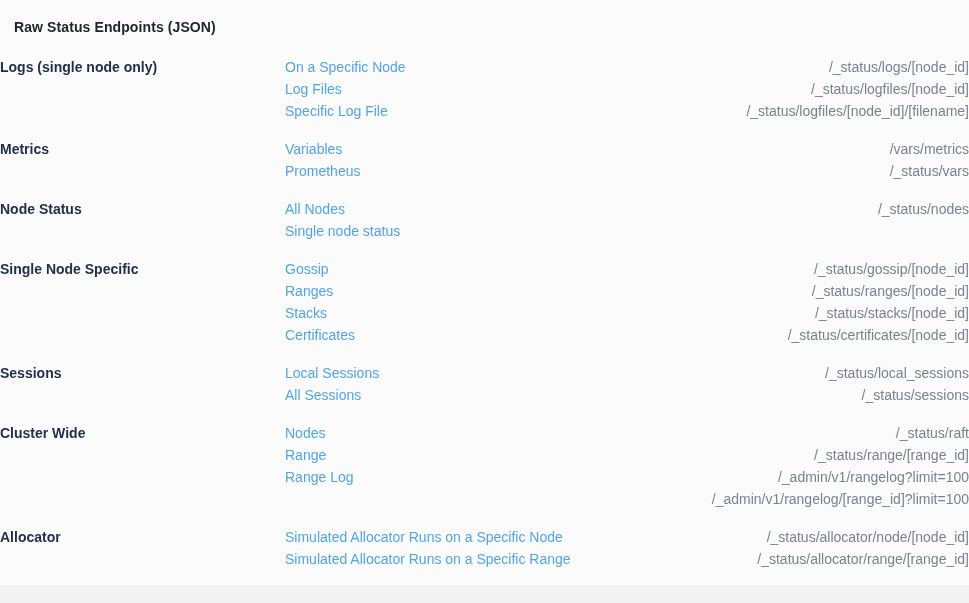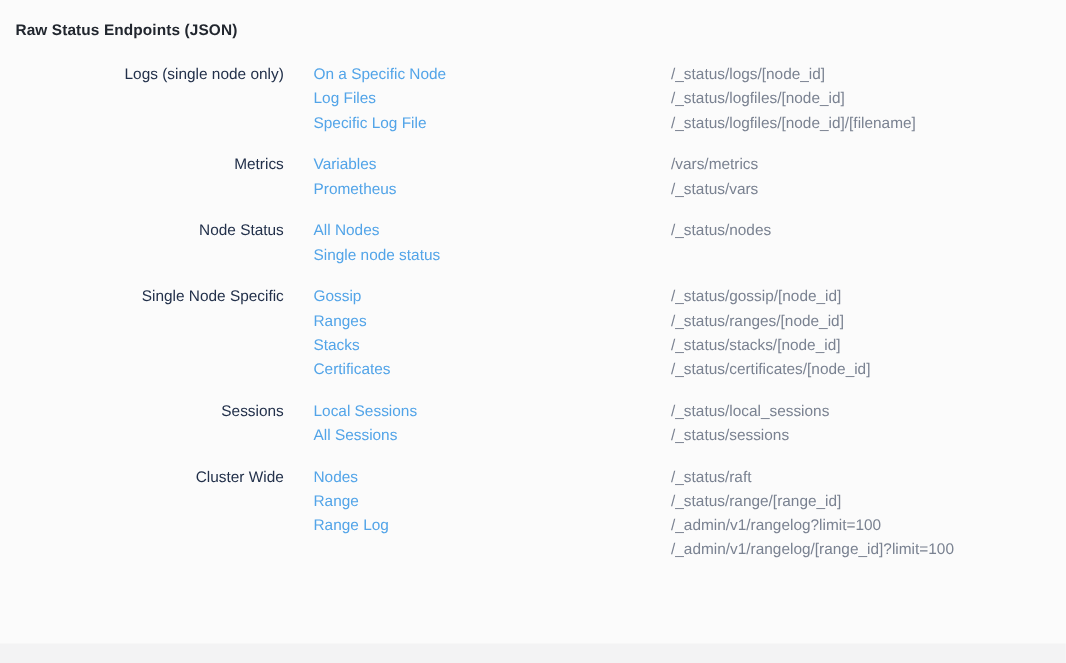--- a/index.html
+++ b/index.html
@@ -29,28 +29,27 @@
   }
   .groups{
     margin-top:16px;
   }
   .group{
     display:grid;
     grid-template-columns:258px 352px 1fr;
     margin-bottom:16px;
   }
   .group-label{
-    text-align:right;
     color:var(--c-category);
     font-size:14px;
     line-height:22px;
-    font-weight:400;
+    font-weight:700;
   }
   .links-col{padding-left:27px;}
-  .paths-col{padding-left:0;}
+  .paths-col{padding-left:0;text-align:right;}
   .endpoint-link{
     display:block;
     color:var(--c-link);
     font-size:14px;
     line-height:22px;
     text-decoration:none;
     cursor:pointer;
     width:max-content;
   }
   .endpoint-path{
@@ -138,15 +137,26 @@
           <a class="endpoint-link">Range</a>
           <a class="endpoint-link">Range Log</a>
         </div>
         <div class="paths-col">
           <div class="endpoint-path">/_status/raft</div>
           <div class="endpoint-path">/_status/range/[range_id]</div>
           <div class="endpoint-path">/_admin/v1/rangelog?limit=100</div>
           <div class="endpoint-path">/_admin/v1/rangelog/[range_id]?limit=100</div>
         </div>
       </div>
+      <div class="group">
+        <div class="group-label">Allocator</div>
+        <div class="links-col">
+          <a class="endpoint-link">Simulated Allocator Runs on a Specific Node</a>
+          <a class="endpoint-link">Simulated Allocator Runs on a Specific Range</a>
+        </div>
+        <div class="paths-col">
+          <div class="endpoint-path">/_status/allocator/node/[node_id]</div>
+          <div class="endpoint-path">/_status/allocator/range/[range_id]</div>
+        </div>
+      </div>
     </div>
   <div class="footer-strip"></div>
 </div>
 
 </body></html>

